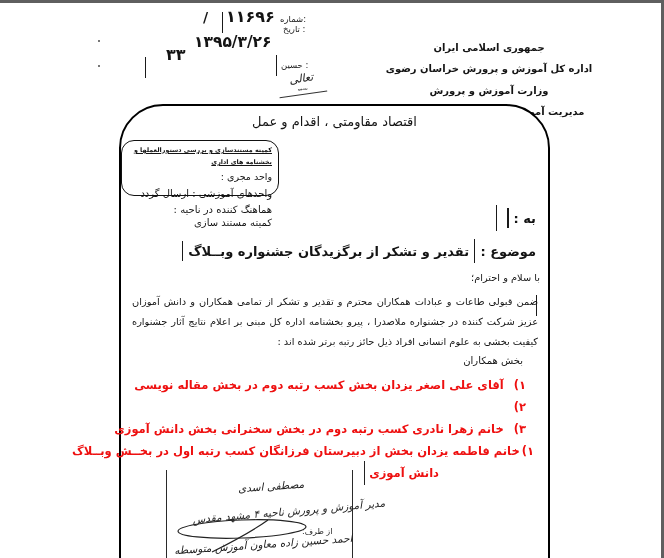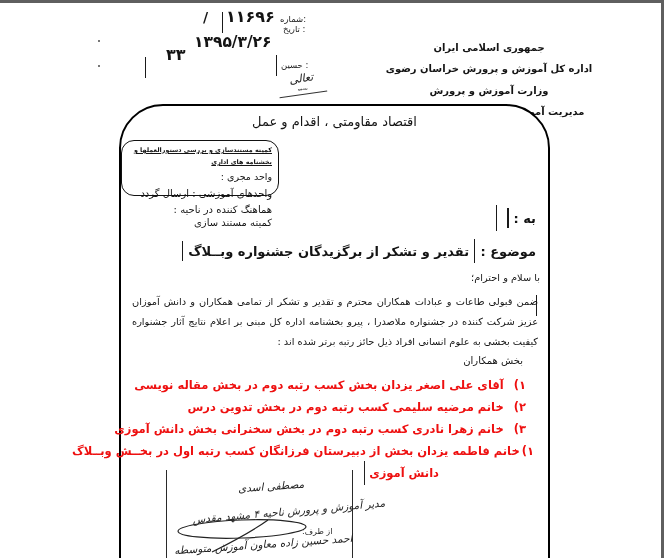--- a/index.html
+++ b/index.html
@@ -107,21 +107,20 @@
 <div class="abs bodytext rtl">ضمن قبولی طاعات و عبادات همکاران محترم و تقدیر و تشکر از تمامی همکاران و دانش آموزان عزیز شرکت کننده در جشنواره ملاصدرا ، پیرو بخشنامه اداره کل مبنی بر اعلام نتایج آثار جشنواره کیفیت بخشی به علوم انسانی افراد ذیل حائز رتبه برتر شده اند :</div>
 <div class="abs sectionhead rtl">بخش همکاران</div>
 
 <div class="abs winners">
   <div class="wrow">
     <span class="wnum">۱)</span>
     <span>آقای علی اصغر یزدان بخش کسب رتبه دوم در بخش مقاله نویسی</span>
   </div>
   <div class="wrow">
     <span class="wnum">۲)</span>
-    <span>خانم مرضیه سلیمی کسب رتبه دوم در بخش تدوین درس</span>
   </div>
   <div class="wrow">
     <span class="wnum">۳)</span>
     <span>خانم زهرا نادری کسب رتبه دوم در بخش سخنرانی بخش دانش آموزی</span>
   </div>
   <div class="wrow tight">
     <span class="wnum">۱)</span>
     <span>خانم فاطمه یزدان بخش از دبیرستان فرزانگان کسب رتبه اول در بخــش وبــلاگ</span>
   </div>
   <div class="wcont">

